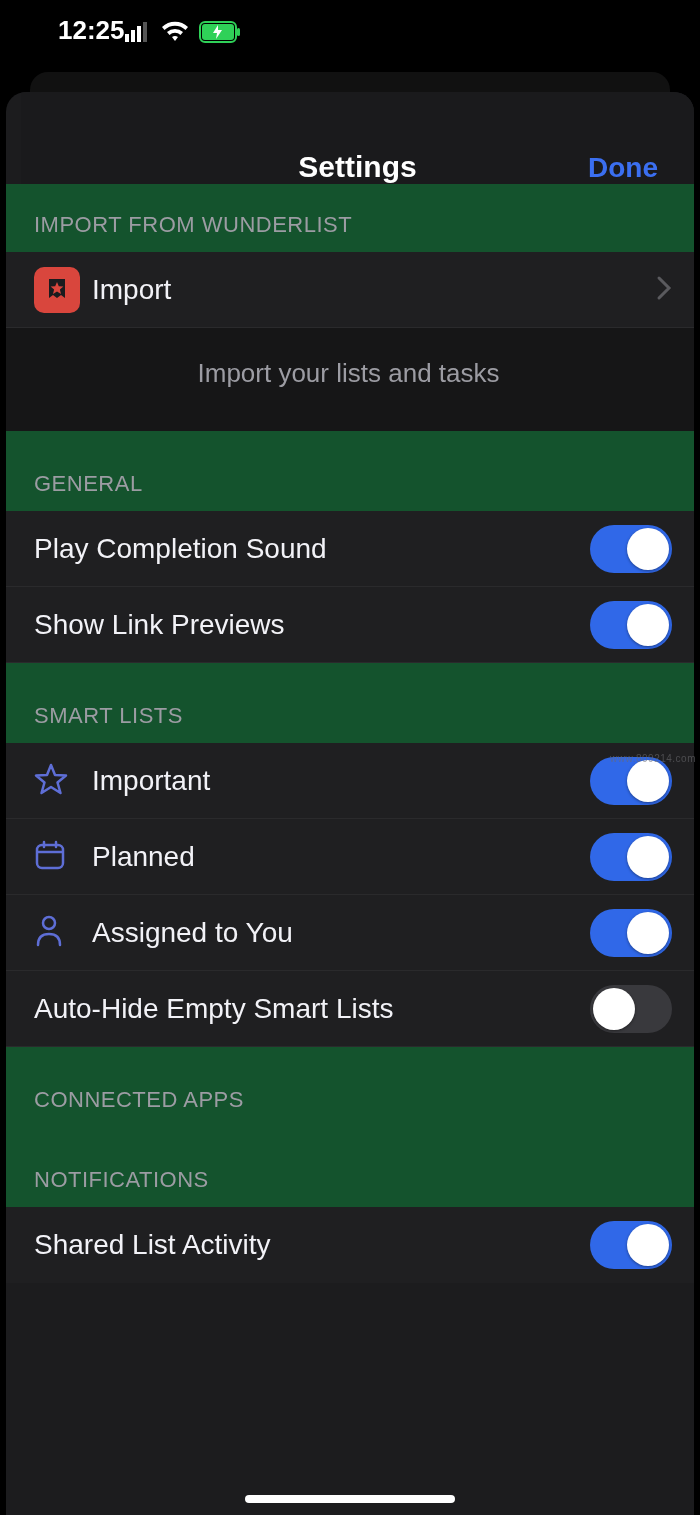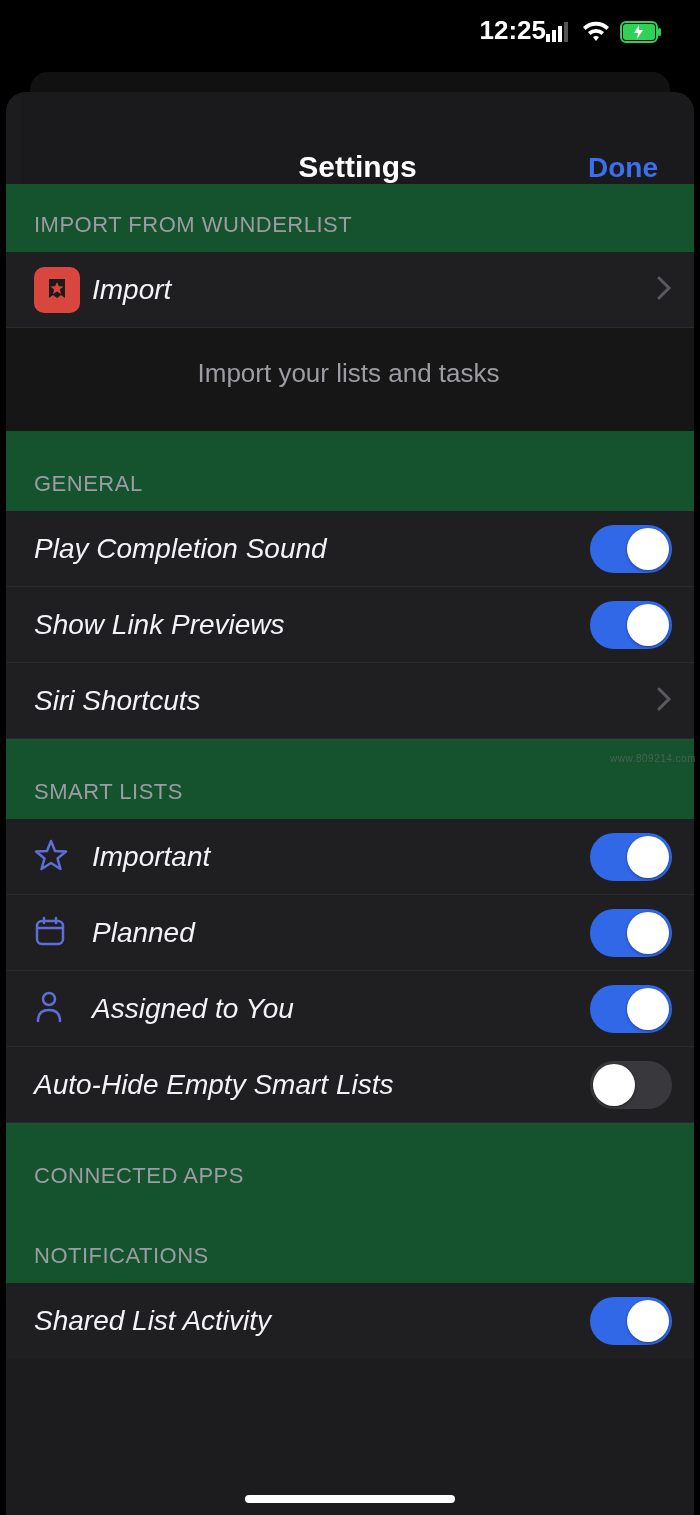--- a/index.html
+++ b/index.html
@@ -8,23 +8,23 @@
     height: 1515px;
     background: #000;
     font-family: -apple-system, "Helvetica Neue", Helvetica, Arial, sans-serif;
     color: #fff;
     overflow: hidden;
     position: relative;
   }
   .status-bar {
     height: 60px;
     display: flex;
-    justify-content: flex-end;
+    justify-content: flex-start;
     align-items: center;
-    padding: 0 38px;
+    padding: 0 30px;
     font-size: 26px;
     font-weight: 600;
   }
   .status-left { padding-left: 28px; }
   .status-right { display: flex; gap: 10px; align-items: center; }
   .status-icons svg { vertical-align: middle; }
 
   .modal-peek {
     position: absolute;
     top: 72px;
@@ -92,21 +92,20 @@
     width: 58px;
     display: flex;
     align-items: center;
     justify-content: flex-start;
   }
   .row .label {
     flex: 1;
     font-size: 28px;
     color: #f2f2f7;
     font-weight: 400;
-    font-style: italic;
   }
   .chevron { color: #5a5a5e; }
   .wunder-icon {
     width: 46px; height: 46px;
     background: #d9463d;
     border-radius: 10px;
     display: flex; align-items: center; justify-content: center;
   }
   .toggle {
     width: 82px; height: 48px;
@@ -211,28 +210,20 @@
     <div class="toggle on">
         <div class="knob"></div>
       </div>
   </div>
   <div class="row">
     <div class="label">Show Link Previews</div>
     <div class="toggle on">
         <div class="knob"></div>
       </div>
   </div>
-  <div class="row">
-    <div class="label">Siri Shortcuts</div>
-    <span class="chevron">
-      <svg width="16" height="26" viewBox="0 0 16 26">
-          <path d="M3 3 L13 13 L3 23" stroke="#5a5a5e" stroke-width="3" fill="none" stroke-linecap="round"></path>
-        </svg>
-    </span>
-  </div>
 
   <div class="section-header">SMART LISTS</div>
   <div class="row">
     <div class="icon-slot">
       <span>
         <svg width="34" height="34" viewBox="0 0 34 34">
             <path d="M17 3 L21 13 L32 13.5 L23.5 20.5 L26.5 31 L17 25 L7.5 31 L10.5 20.5 L2 13.5 L13 13 Z" fill="none" stroke="#5e6ed6" stroke-width="2.5" stroke-linejoin="round"></path>
           </svg>
       </span>
     </div>

